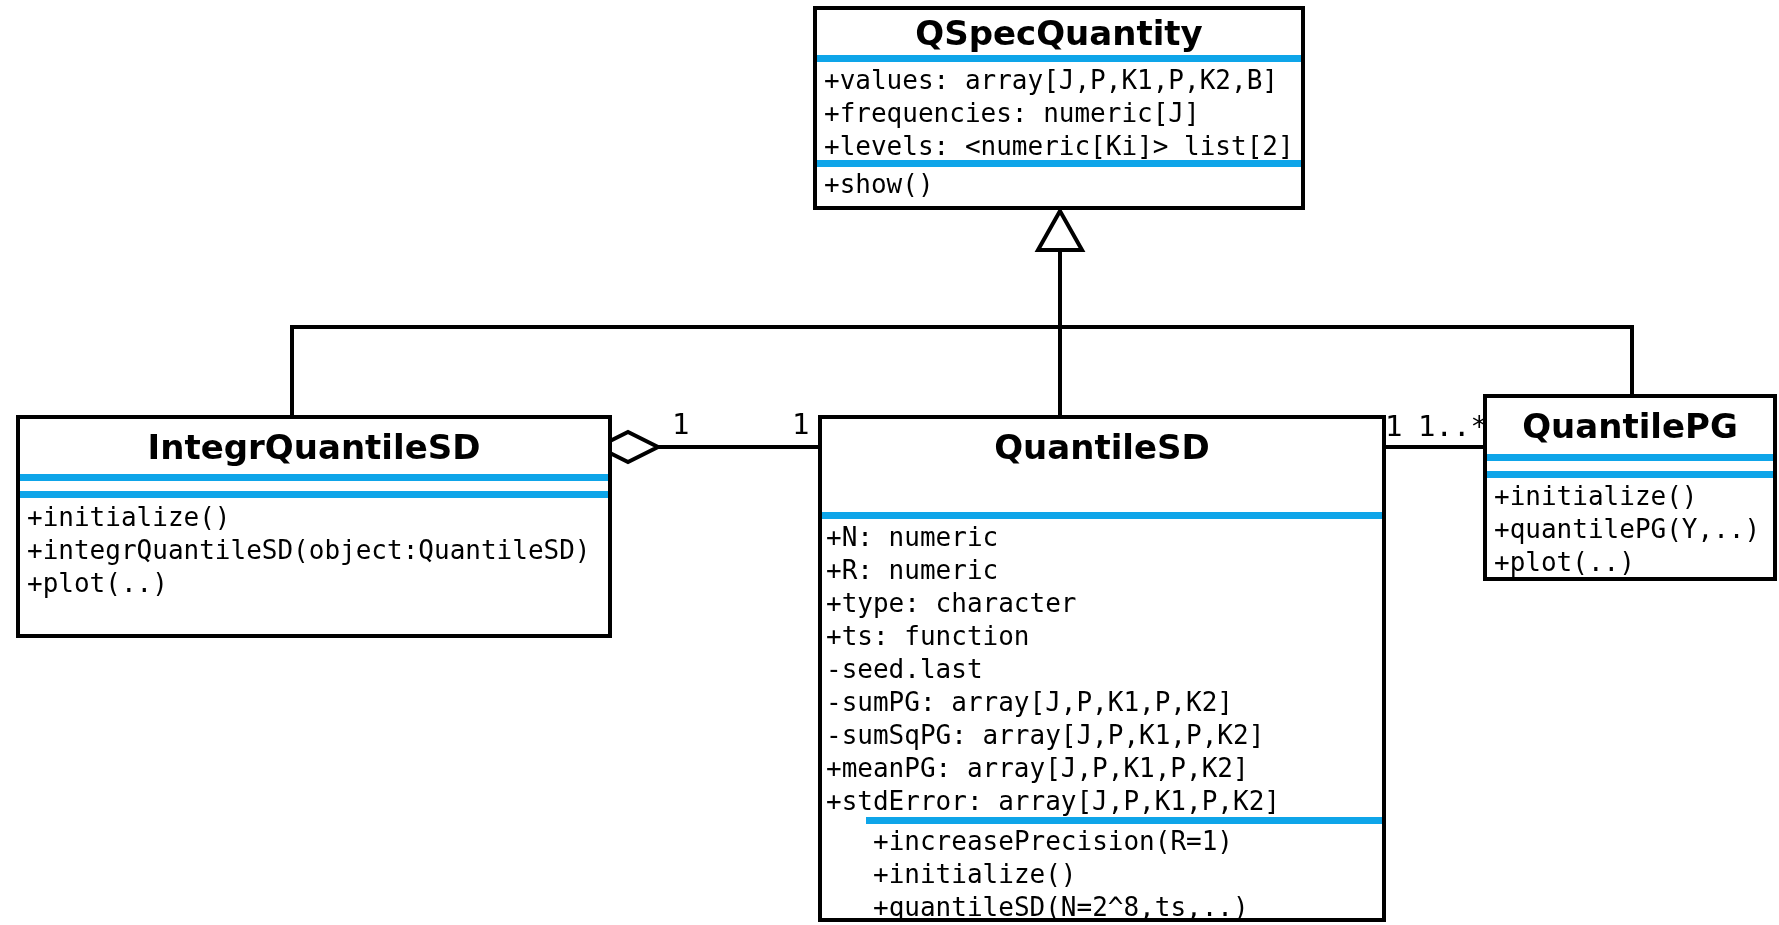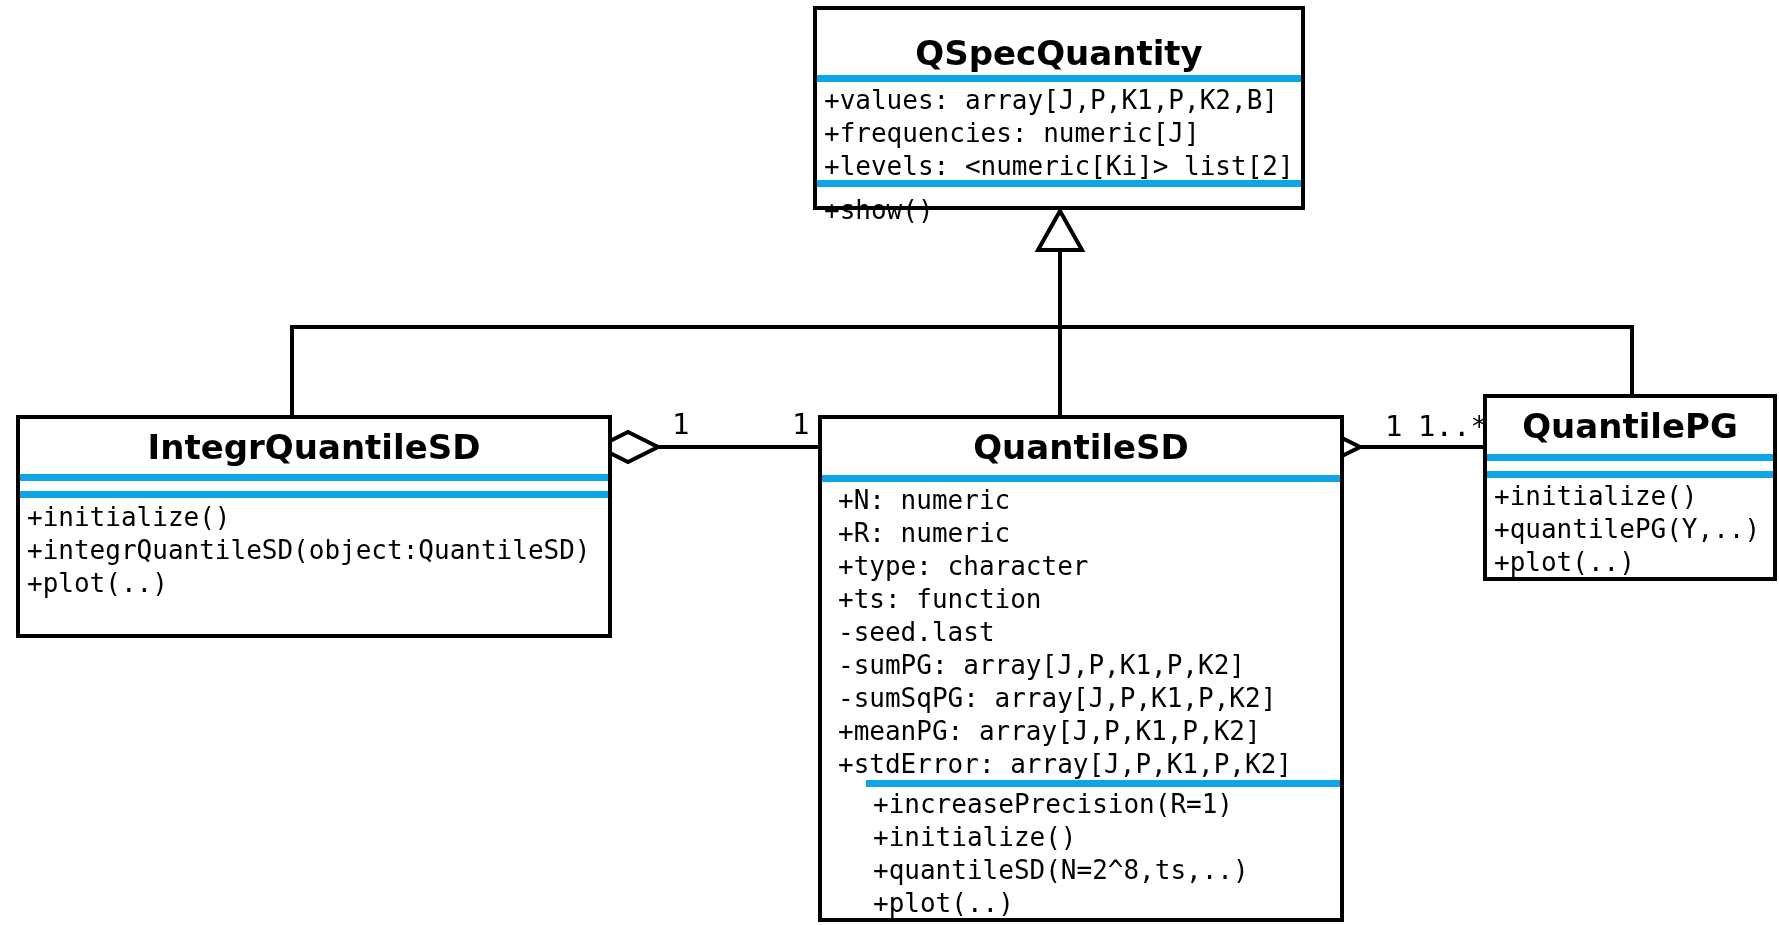--- a/index.html
+++ b/index.html
@@ -48,34 +48,34 @@
   .mult {
     position: absolute;
     font-family: "DejaVu Sans Mono", monospace;
     font-size: 29px;
     line-height: 30px;
     color: #000000;
   }
 
   
   .box-qspec { left: 813px; top: 6px; width: 492px; height: 204px; }
-  .box-qspec .classtitle { height: 45px; margin-top: 20px; }
+  .box-qspec .classtitle { height: 45px; }
   .box-qspec .attrs   { height: 105px; padding: 2px 0 0 7px; }
-  .box-qspec .methods { height: 55px;  padding: 7px 0 0 7px; }
+  .box-qspec .methods { height: 55px;  padding: 1px 0 0 7px; }
 
   
   .box-integr { left: 16px; top: 415px; width: 596px; height: 223px; }
   .box-integr .classtitle { height: 55px; }
   .box-integr .attrs   { height: 17px; }
   .box-integr .methods { height: 143px; padding: 3px 0 0 7px; }
 
   
-  .box-qsd { left: 818px; top: 415px; width: 526px; height: 507px; }
+  .box-qsd { left: 818px; top: 415px; width: 568px; height: 507px; }
   .box-qsd .classtitle { height: 56px; }
-  .box-qsd .attrs   { height: 305px; padding: 2px 0 0 16px; }
+  .box-qsd .attrs   { height: 305px; padding: 2px 0 0 4px; margin-top: 37px; }
   .box-qsd .methods { height: 138px; padding: 1px 0 0 7px; margin-left: 44px; }
 
   
   .box-qpg { left: 1483px; top: 394px; width: 294px; height: 187px; }
   .box-qpg .classtitle { height: 56px; }
   .box-qpg .attrs   { height: 17px; }
   .box-qpg .methods { height: 106px; padding: 2px 0 0 7px; }
 
   .lbl-left-near  { left: 672px;  top: 409px; }
   .lbl-left-far   { left: 792px;  top: 409px; }

